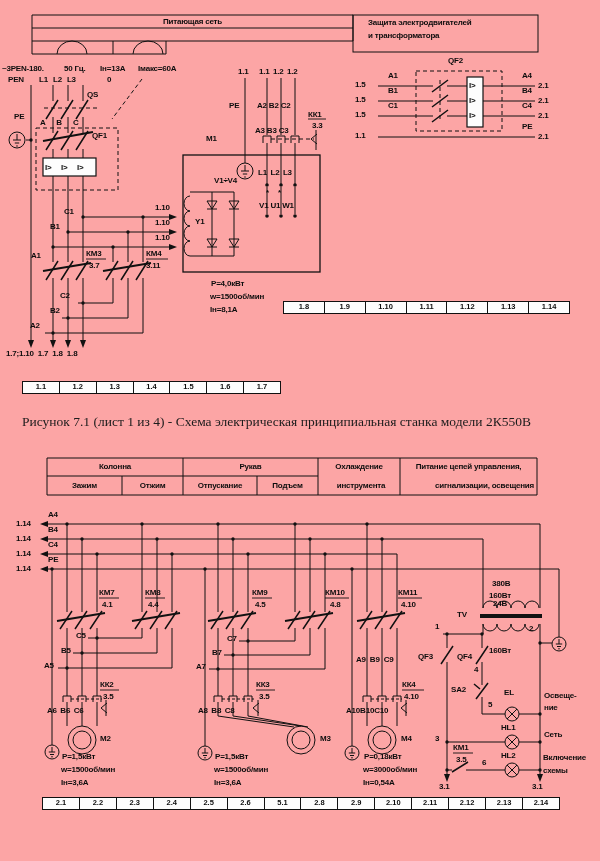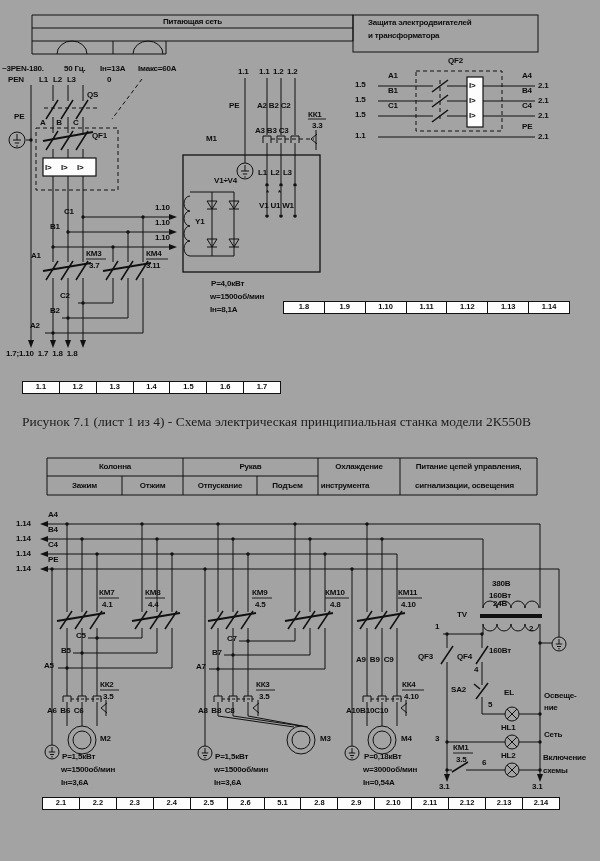--- a/index.html
+++ b/index.html
@@ -1,16 +1,16 @@
 <!DOCTYPE html>
 <html><head>
 <meta charset="utf-8">
 <style>
   html,body{margin:0;padding:0;background:#888}
-  #stage{position:relative;width:600px;height:861px;background:#a3a3a3;overflow:hidden;
+  #stage{position:relative;width:600px;height:861px;background:#fca5a5;overflow:hidden;
          font-family:"Liberation Sans",sans-serif}
   #lines{position:absolute;left:0;top:0}
   i.L{position:absolute;font:bold 8px/9px "Liberation Sans",sans-serif;color:#0d0d0d;
       white-space:pre;font-style:normal;letter-spacing:-0.2px}
   i.Lc{text-align:center}
   i.cap{position:absolute;font:13.5px/16px "Liberation Serif",serif;color:#1c1c1c;
         white-space:nowrap;font-style:normal}
   .strip{position:absolute;display:flex;border:1.4px solid #111;background:#fdfdfd;box-sizing:border-box}
   .strip b{flex:1;border-left:1px solid #111;font:bold 7.5px/10px "Liberation Sans",sans-serif;
            text-align:center;color:#0d0d0d}
@@ -305,23 +305,23 @@
       <b>1.4</b>
       <b>1.5</b>
       <b>1.6</b>
       <b>1.7</b>
     </div>
 <i class="cap" style="left:22px;top:414px">Рисунок 7.1 (лист 1 из 4) - Схема электрическая принципиальная станка модели 2К550В</i>
 
 <i class="L Lc" style="left:47px;top:462px;width:136px">Колонна</i>
 <i class="L Lc" style="left:183px;top:462px;width:135px">Рукав</i>
 <i class="L Lc" style="left:318px;top:462px;width:82px">Охлаждение</i>
-<i class="L Lc" style="left:302px;top:481px;width:86px">инструмента</i>
+<i class="L Lc" style="left:318px;top:481px;width:86px">инструмента</i>
 <i class="L Lc" style="left:400px;top:462px;width:137px">Питание цепей управления,</i>
-<i class="L Lc" style="left:396px;top:481px;width:137px">сигнализации, освещения</i>
+<i class="L Lc" style="left:416px;top:481px;width:137px">сигнализации, освещения</i>
 <i class="L Lc" style="left:47px;top:481px;width:75px">Зажим</i>
 <i class="L Lc" style="left:122px;top:481px;width:61px">Отжим</i>
 <i class="L Lc" style="left:183px;top:481px;width:74px">Отпускание</i>
 <i class="L Lc" style="left:257px;top:481px;width:61px">Подъем</i>
 
 <i class="L" style="left:16px;top:519px">1.14</i>
 <i class="L" style="left:16px;top:534px">1.14</i>
 <i class="L" style="left:16px;top:549px">1.14</i>
 <i class="L" style="left:16px;top:564px">1.14</i>
 <i class="L" style="left:48px;top:510px">A4</i>

